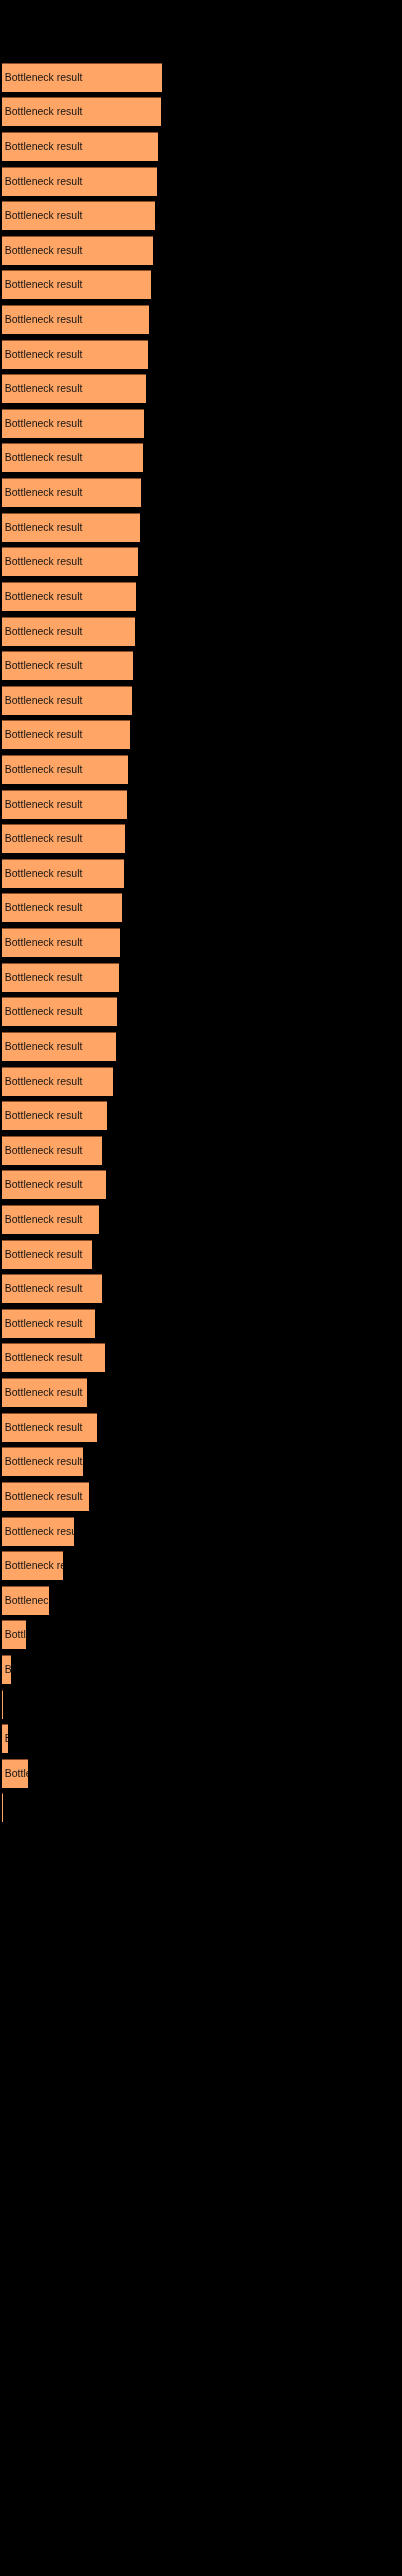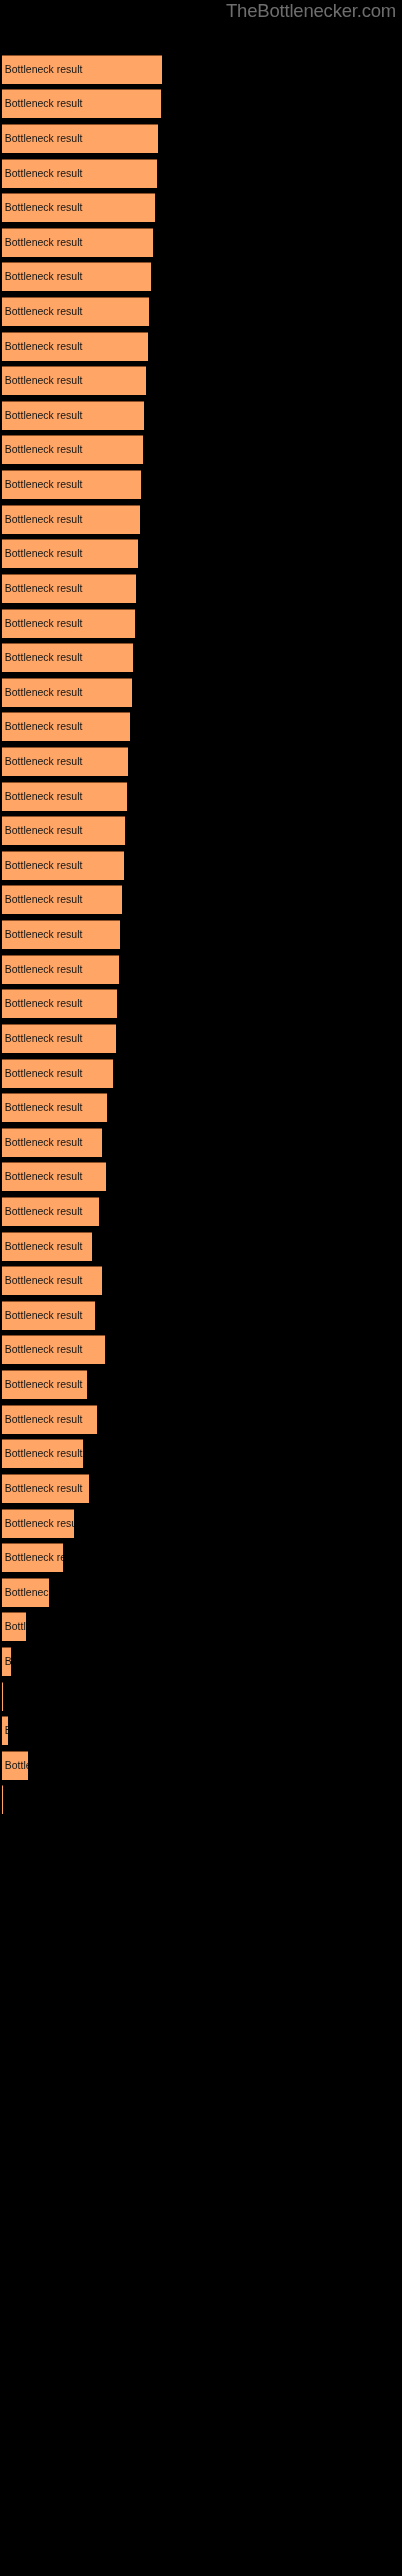--- a/index.html
+++ b/index.html
@@ -23,21 +23,21 @@
     text-align: right;
     font-size: 18.5px;
     line-height: 22.5px;
     color: #6e6e6e;
     font-family: "Liberation Sans", sans-serif;
     letter-spacing: -0.2px;
     white-space: nowrap;
   }
   #chart {
     position: absolute;
-    top: 8px;
+    top: 16px;
     left: 0;
     width: 403px;
     height: 2232px;
   }
   .bar-row {
     position: absolute;
     left: 0;
     width: 403px;
   }
   .bar {
@@ -61,21 +61,20 @@
     white-space: nowrap;
     font-family: "Liberation Sans", sans-serif;
     pointer-events: none;
   }
 </style>
 </head>
 <body>
 
 <div id="page">
 
-  <div id="watermark">TheBottlenecker.com</div>
 
   <div id="chart">
       <div class="bar-row" style="top: 47px;">
         <div class="bar" style="width: 160px;">
           <span class="bar-label">Bottleneck result</span>
         </div>
       </div>
       <div class="bar-row" style="top: 81px;">
         <div class="bar" style="width: 159px;">
           <span class="bar-label">Bottleneck result</span>

